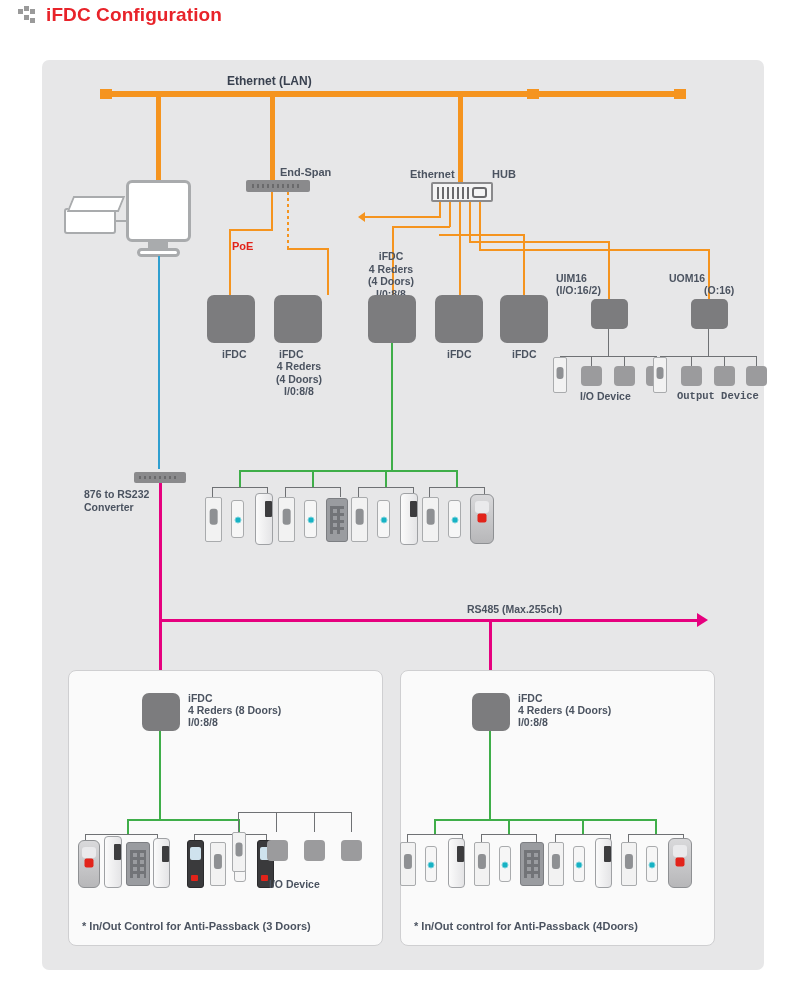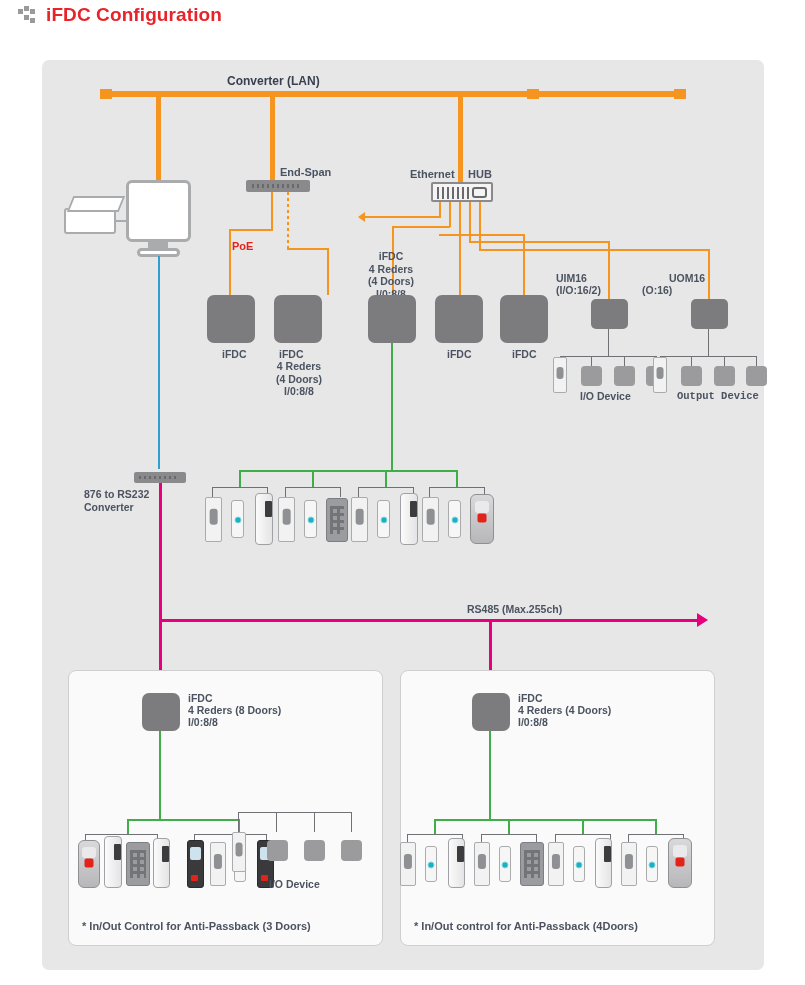--- a/index.html
+++ b/index.html
@@ -73,21 +73,21 @@
       <i style="left:6px;top:0;width:5px;height:5px;"></i>
       <i style="left:6px;top:9px;width:5px;height:5px;"></i>
       <i style="left:12px;top:3px;width:5px;height:5px;"></i>
       <i style="left:12px;top:12px;width:5px;height:5px;"></i>
     </span>
     <span class="title-text">iFDC Configuration</span>
   </div>
 
   <div class="panel">
 
-    <div class="lbl lan-label" style="left:185px;top:15px;">Converter (LAN)</div>
+    <div class="lbl lan-label" style="left:185px;top:15px;">Ethernet (LAN)</div>
 
     <div class="hline" style="left:58px;top:31px;width:586px;height:6px;background:#f5941f;"></div>
     <div class="term" style="left:58px;top:29px;"></div>
     <div class="term" style="left:485px;top:29px;"></div>
     <div class="term" style="left:632px;top:29px;"></div>
 
     <div class="vline" style="left:114px;top:34px;width:5px;height:92px;background:#f5941f;"></div>
     <div class="vline" style="left:228px;top:34px;width:5px;height:86px;background:#f5941f;"></div>
     <div class="vline" style="left:416px;top:34px;width:5px;height:92px;background:#f5941f;"></div>
 
@@ -106,21 +106,21 @@
 
     <div class="vline" style="left:229px;top:132px;width:2px;height:38px;background:#f5941f;"></div>
     <div class="vline" style="left:245px;top:132px;width:2px;height:57px;background:repeating-linear-gradient(to bottom,#f5941f 0 3px,transparent 3px 6px);"></div>
     <div class="lbl" style="left:190px;top:180px;color:#e2231a;font-size:11px;">PoE</div>
     <div class="hline" style="left:187px;top:169px;width:44px;height:2px;background:#f5941f;"></div>
     <div class="vline" style="left:187px;top:169px;width:2px;height:66px;background:#f5941f;"></div>
     <div class="hline" style="left:245px;top:188px;width:42px;height:2px;background:#f5941f;"></div>
     <div class="vline" style="left:285px;top:188px;width:2px;height:47px;background:#f5941f;"></div>
 
     <div class="lbl" style="left:368px;top:108px;font-size:11px;">Ethernet</div>
-    <div class="lbl" style="left:426px;top:108px;font-size:11px;">HUB</div>
+    <div class="lbl" style="left:450px;top:108px;font-size:11px;">HUB</div>
     <div style="position:absolute;left:389px;top:122px;width:62px;height:20px;border:2px solid #8a8a8c;border-radius:2px;background:#f4f4f4;">
       <div style="position:absolute;left:4px;top:3px;width:32px;height:12px;background:repeating-linear-gradient(to right,#6a6a6c 0 2px,#f4f4f4 2px 5px);"></div>
       <div style="position:absolute;right:4px;top:3px;width:15px;height:11px;border:2px solid #6a6a6c;border-radius:3px;"></div>
     </div>
 
     <div class="vline" style="left:397px;top:142px;width:2px;height:15px;background:#f5941f;"></div>
     <div class="vline" style="left:407px;top:142px;width:2px;height:25px;background:#f5941f;"></div>
     <div class="vline" style="left:417px;top:142px;width:2px;height:93px;background:#f5941f;"></div>
     <div class="vline" style="left:427px;top:142px;width:2px;height:40px;background:#f5941f;"></div>
     <div class="vline" style="left:437px;top:142px;width:2px;height:48px;background:#f5941f;"></div>
@@ -173,21 +173,21 @@
     <div class="vline" style="left:549px;top:296px;width:1px;height:10px;background:#6f7174;"></div>
     <div class="vline" style="left:582px;top:296px;width:1px;height:10px;background:#6f7174;"></div>
     <div class="vline" style="left:614px;top:296px;width:1px;height:10px;background:#6f7174;"></div>
     <div class="rd rd-plain" style="left:511px;top:297px;width:14px;height:36px;"></div>
     <div class="io-box" style="left:539px;top:306px;width:21px;height:20px;"></div>
     <div class="io-box" style="left:572px;top:306px;width:21px;height:20px;"></div>
     <div class="io-box" style="left:604px;top:306px;width:21px;height:20px;"></div>
     <div class="lbl" style="left:538px;top:330px;">I/O Device</div>
 
     <div class="lbl" style="left:627px;top:212px;">UOM16</div>
-    <div class="lbl" style="left:600px;top:224px;">(O:16)</div>
+    <div class="lbl" style="left:662px;top:224px;">(O:16)</div>
     <div class="mod-box" style="left:649px;top:239px;width:37px;height:30px;"></div>
     <div class="vline" style="left:666px;top:269px;width:1px;height:27px;background:#6f7174;"></div>
     <div class="hline" style="left:618px;top:296px;width:97px;height:1px;background:#6f7174;"></div>
     <div class="vline" style="left:618px;top:296px;width:1px;height:10px;background:#6f7174;"></div>
     <div class="vline" style="left:649px;top:296px;width:1px;height:10px;background:#6f7174;"></div>
     <div class="vline" style="left:682px;top:296px;width:1px;height:10px;background:#6f7174;"></div>
     <div class="vline" style="left:714px;top:296px;width:1px;height:10px;background:#6f7174;"></div>
     <div class="rd rd-plain" style="left:611px;top:297px;width:14px;height:36px;"></div>
     <div class="io-box" style="left:639px;top:306px;width:21px;height:20px;"></div>
     <div class="io-box" style="left:672px;top:306px;width:21px;height:20px;"></div>

